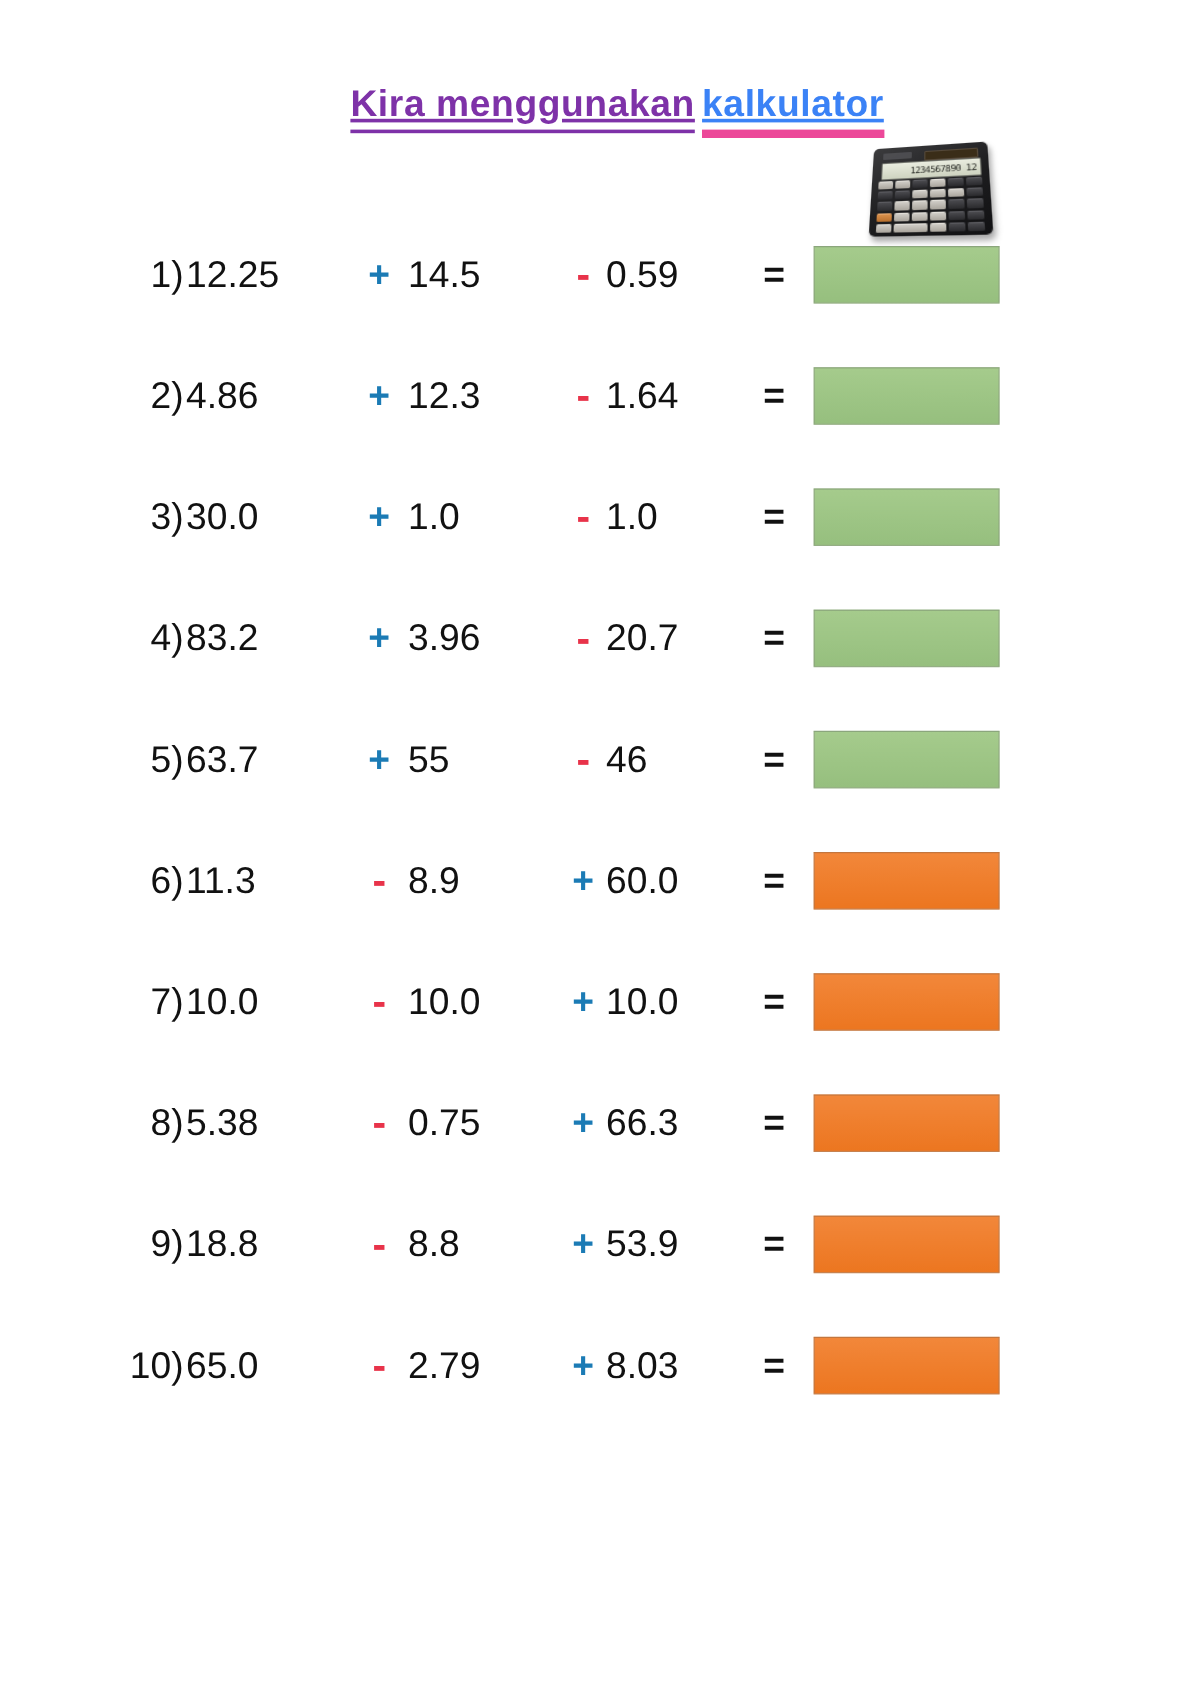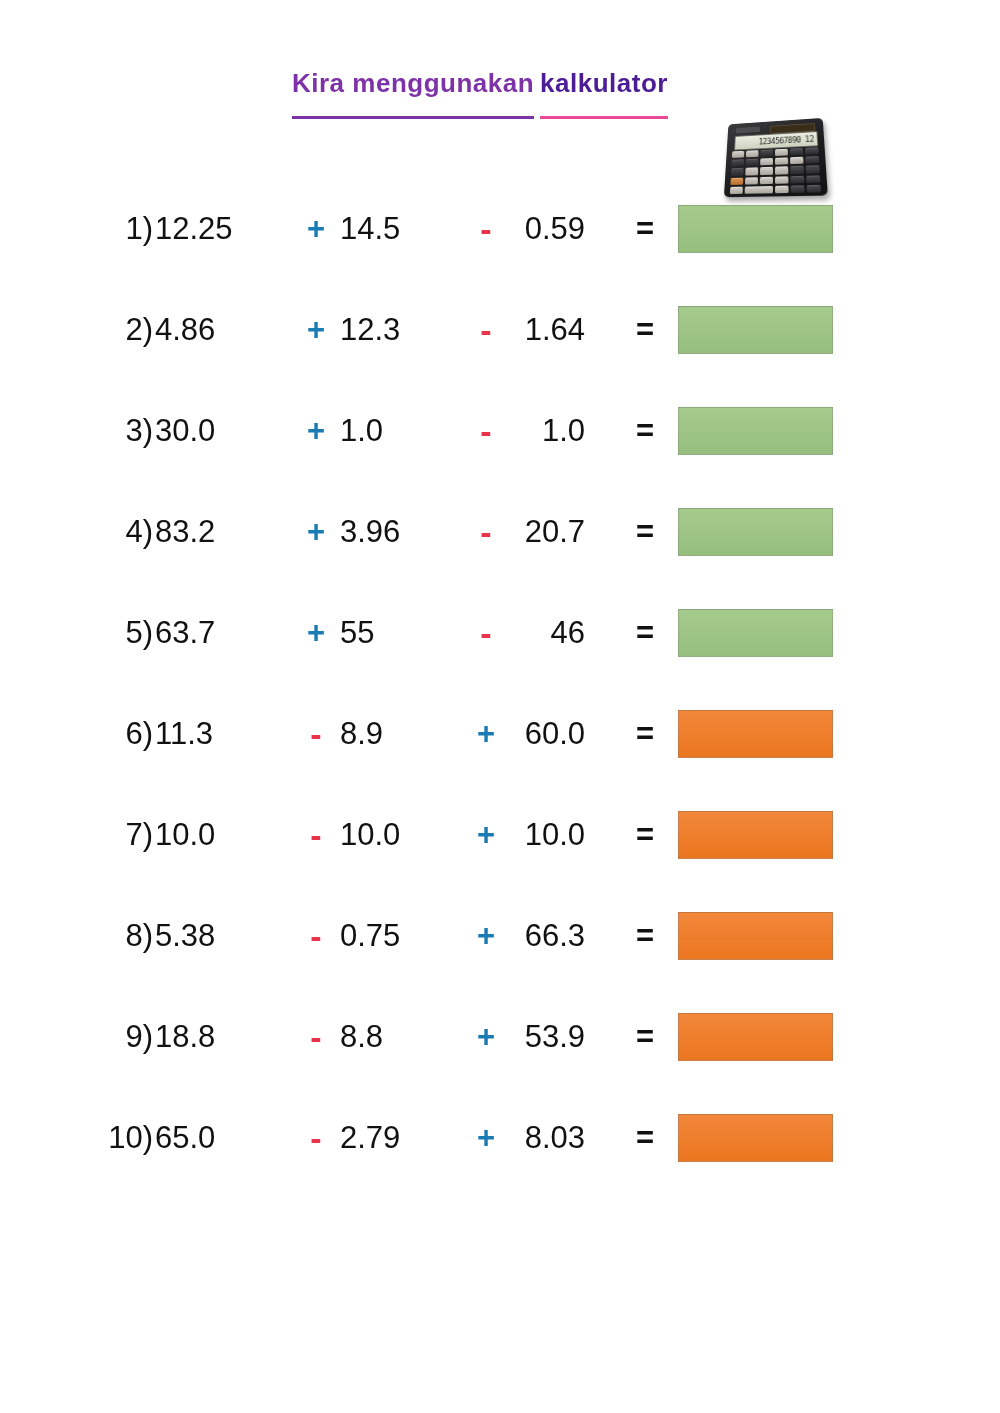--- a/index.html
+++ b/index.html
@@ -23,34 +23,35 @@
     width: 1000px;
     height: 110px;
   }
   .title-wrap {
     position: absolute;
     left: 292px;
     top: 12px;
     white-space: nowrap;
   }
   .title-part {
-    font-size: 26px;
+    font-size: 31px;
     font-weight: bold;
     letter-spacing: 0.5px;
     line-height: 1.2;
     display: inline-block;
-    padding-bottom: 17px;
+    padding-bottom: 3px;
+    text-decoration: underline;
   }
   .title-purple {
     color: #7e32a8;
     border-bottom: 3px solid #7e32a8;
   }
   .title-green {
-    color: #4c1d95;
-    border-bottom: 3px solid #ec4899;
+    color: #3b82f6;
+    border-bottom: 7px solid #ec4899;
     margin-left: 6px;
   }
 
   
   .calc {
     position: absolute;
     left: 718px;
     top: 58px;
     width: 112px;
     height: 92px;
@@ -175,21 +176,20 @@
     position: absolute;
     left: 455px;
     width: 62px;
     text-align: center;
     font-weight: bold;
   }
   .op3 {
     position: absolute;
     left: 505px;
     width: 80px;
-    text-align: right;
   }
   .eq {
     position: absolute;
     left: 625px;
     width: 40px;
     text-align: center;
     font-weight: bold;
   }
   .plus  { color: #1b7bb5; }
   .minus { color: #e8334a; font-size: 34px; }

